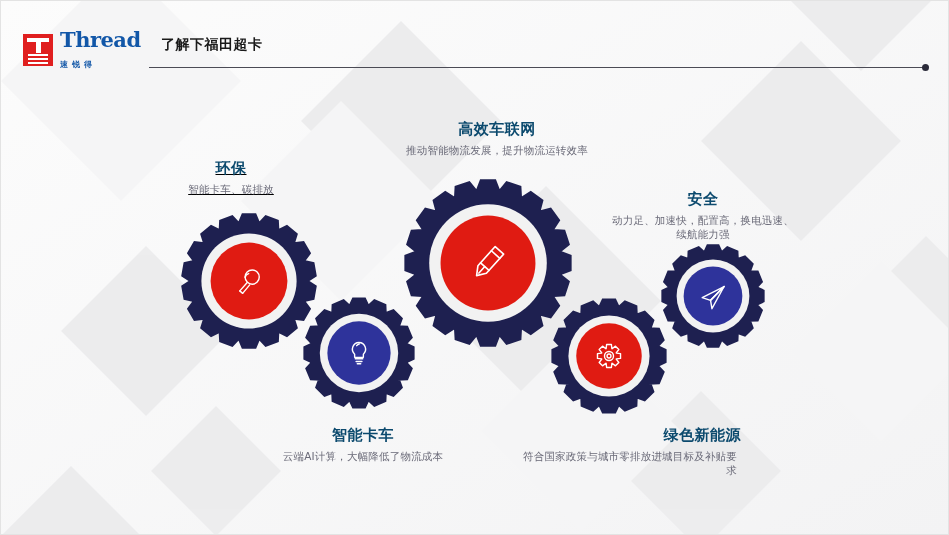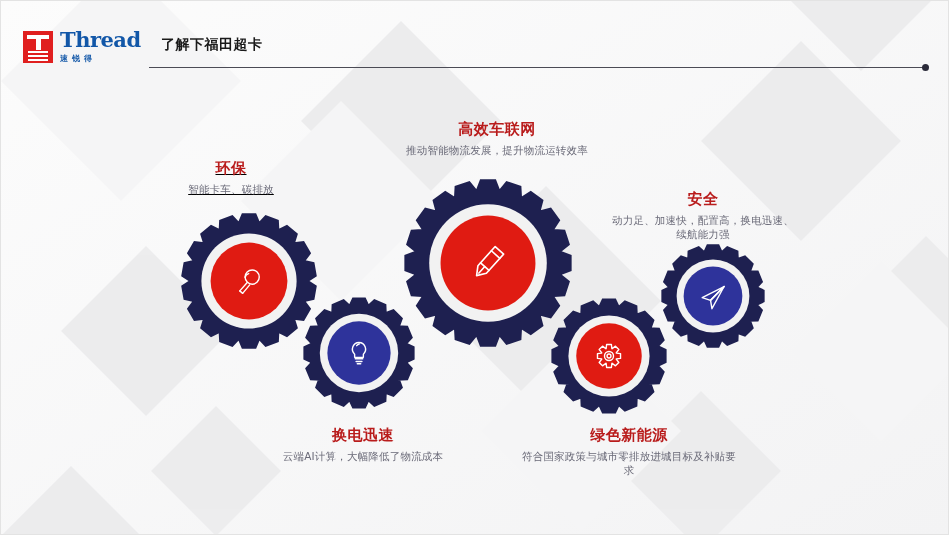--- a/index.html
+++ b/index.html
@@ -36,52 +36,52 @@
   .logo-mark .lm-b2{position:absolute;left:5px;top:24px;width:20px;height:2px;background:#ffffff;}
   .logo-mark .lm-b3{position:absolute;left:5px;top:28px;width:20px;height:2px;background:#ffffff;}
   .logo-text{display:flex;flex-direction:column;justify-content:space-between;}
   .logo-en{
     font-family:"DejaVu Serif","Liberation Serif",serif;
     font-weight:bold;font-size:21px;letter-spacing:-0.5px;
     color:#1257a8;line-height:20px;
   }
   .logo-cn{
     font-size:8px;color:#1257a8;letter-spacing:4px;
-    line-height:10px;margin-top:4px;font-weight:bold;
+    line-height:10px;margin-top:10px;font-weight:bold;
   }
   .slide-title{
     position:absolute;left:160px;top:29px;
     font-size:14px;font-weight:bold;color:#1a1a1a;
     letter-spacing:0.5px;line-height:28px;white-space:nowrap;
   }
   .title-rule{
     position:absolute;left:148px;top:66px;width:776px;height:1px;background:#4b4b55;
   }
   .title-rule-dot{
     position:absolute;left:921px;top:63px;width:7px;height:7px;border-radius:50%;
     background:#2b2b3a;
   }
 
   
   .diagram{position:absolute;inset:0;}
 
   
   .cap{position:absolute;text-align:center;}
   .cap .cap-title{
-    font-size:15px;font-weight:bold;color:#b91c1c;line-height:20px;
+    font-size:15px;font-weight:bold;color:#0c4a6e;line-height:20px;
     margin:0 0 2px 0;letter-spacing:0.5px;
   }
   .cap .cap-desc{
     font-size:10.5px;color:#6a6a78;line-height:14px;margin:4px;
     letter-spacing:0.2px;
   }
   .cap-huanbao{left:150px;top:157px;width:160px;text-decoration:underline;}
   .cap-zhineng{left:252px;top:424px;width:220px;}
   .cap-gaoxiao{left:398px;top:118px;width:196px;}
-  .cap-lvse{left:516px;top:424px;width:224px;}
+  .cap-lvse{left:516px;top:424px;width:224px;text-align:right;}
   .cap-anquan{left:604px;top:188px;width:196px;}
 </style>
 </head>
 <body>
 
 <div class="slide">
 
   <div class="bg-layer">
     <svg width="949" height="535" viewBox="0 0 949 535">
       <defs>
@@ -203,21 +203,21 @@
         </g>
     </svg>
   </div>
 
   <div class="cap cap-huanbao">
     <p class="cap-title">环保</p>
     <p class="cap-desc">智能卡车、碳排放</p>
   </div>
 
   <div class="cap cap-zhineng">
-    <p class="cap-title">换电迅速</p>
+    <p class="cap-title">智能卡车</p>
     <p class="cap-desc">云端AI计算，大幅降低了物流成本</p>
   </div>
 
   <div class="cap cap-gaoxiao">
     <p class="cap-title">高效车联网</p>
     <p class="cap-desc">推动智能物流发展，提升物流运转效率</p>
   </div>
 
   <div class="cap cap-lvse">
     <p class="cap-title">绿色新能源</p>

